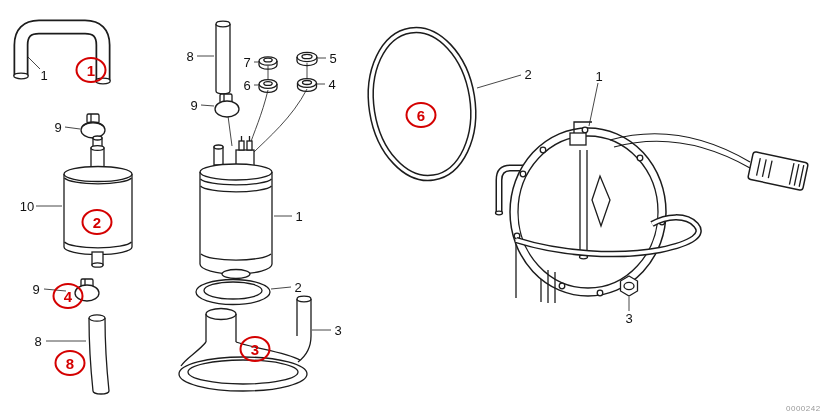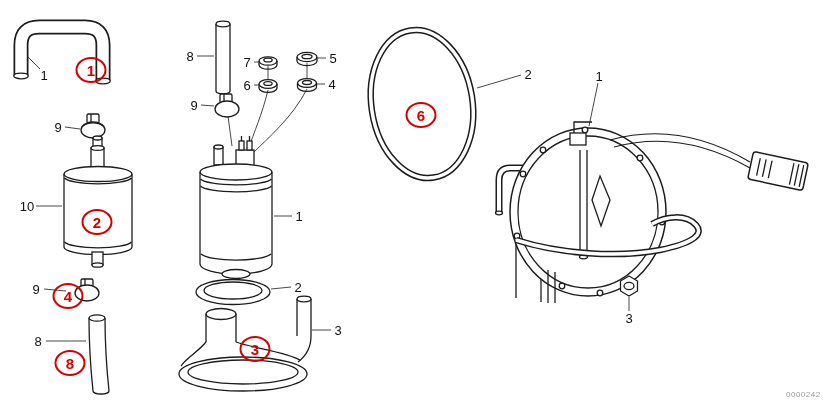--- a/index.html
+++ b/index.html
@@ -13,21 +13,21 @@
     font-size:13px; color:#111; line-height:1; white-space:nowrap;
   }
   .callout {
     position:absolute; transform:translate(-50%,-50%);
     width:27px; height:22px; border:2px solid #d40000; border-radius:50%;
     color:#d40000; font-weight:bold; font-size:15px; line-height:1;
     display:flex; align-items:center; justify-content:center;
     background:transparent; cursor:pointer;
   }
   .docnum {
-    position:absolute; left:786px; top:390px;
+    position:absolute; left:786px; top:404px;
     font-size:8px; color:#999; letter-spacing:.5px;
   }
 </style>
 </head>
 <body>
 
 <div class="stage">
 
   <svg width="823" height="413" viewBox="0 0 823 413">
     <g stroke="#1c1c1c" stroke-width="1.3" fill="none" stroke-linecap="butt">

